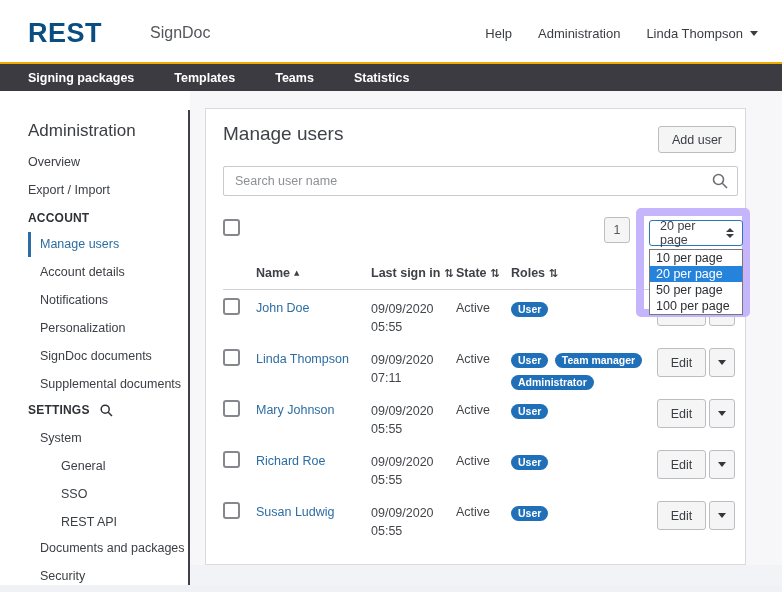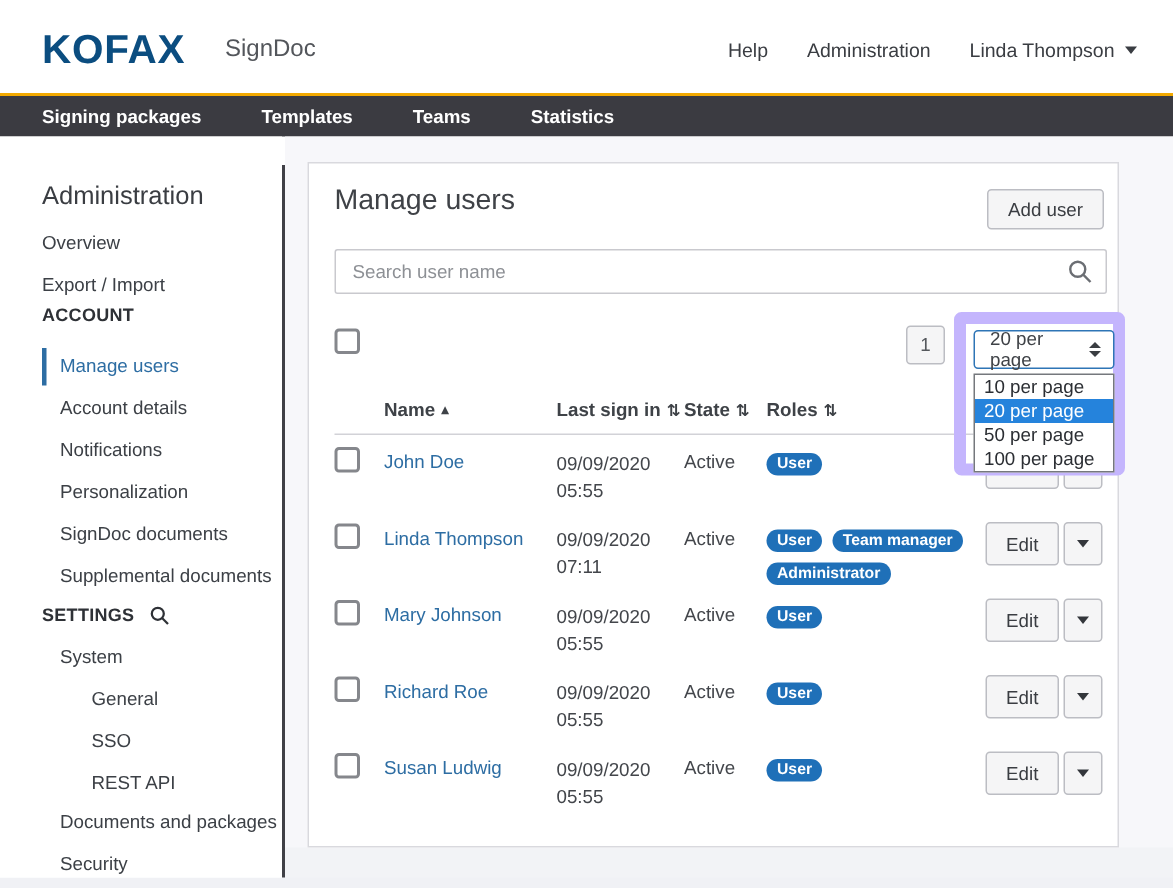--- a/index.html
+++ b/index.html
@@ -108,21 +108,21 @@
   .edit-btn { width:49px; height:29px; }
   .edit-caret-btn { width:26px; height:29px; display:flex; align-items:center; justify-content:center; padding:0; }
   .edit-caret { width:0; height:0; border-left:4px solid transparent; border-right:4px solid transparent; border-top:5px solid #33363b; }
 </style>
 </head>
 <body>
 
 <div id="app">
 
   <div class="top-header">
-    <div class="logo">KOFAX</div>
+    <div class="logo">REST</div>
     <div class="product">SignDoc</div>
     <div class="top-links">
       <span class="top-link">Help</span>
       <span class="top-link">Administration</span>
       <span class="user-menu">
         <span>Linda Thompson</span>
         <span class="caret-down"></span>
       </span>
     </div>
   </div>
@@ -136,21 +136,21 @@
 
   <div class="content-right"></div>
   <div class="below-panel-band"></div>
   <div class="bottom-strip"></div>
   <div class="v-divider"></div>
 
   <div class="sidebar">
     <div class="sidebar-title" style="top:30px;">Administration</div>
     <div class="side-item lvl0" style="top:64px;">Overview</div>
     <div class="side-item lvl0" style="top:92px;">Export / Import</div>
-    <div class="side-section" style="top:112px;">
+    <div class="side-section" style="top:120px;">
       <span>ACCOUNT</span>
     </div>
     <div class="active-bar" style="top:141px;"></div>
     <div class="side-item lvl1 active" style="top:146px;">Manage users</div>
     <div class="side-item lvl1" style="top:174px;">Account details</div>
     <div class="side-item lvl1" style="top:202px;">Notifications</div>
     <div class="side-item lvl1" style="top:230px;">Personalization</div>
     <div class="side-item lvl1" style="top:258px;">SignDoc documents</div>
     <div class="side-item lvl1" style="top:286px;">Supplemental documents</div>
     <div class="side-section" style="top:312px;">

